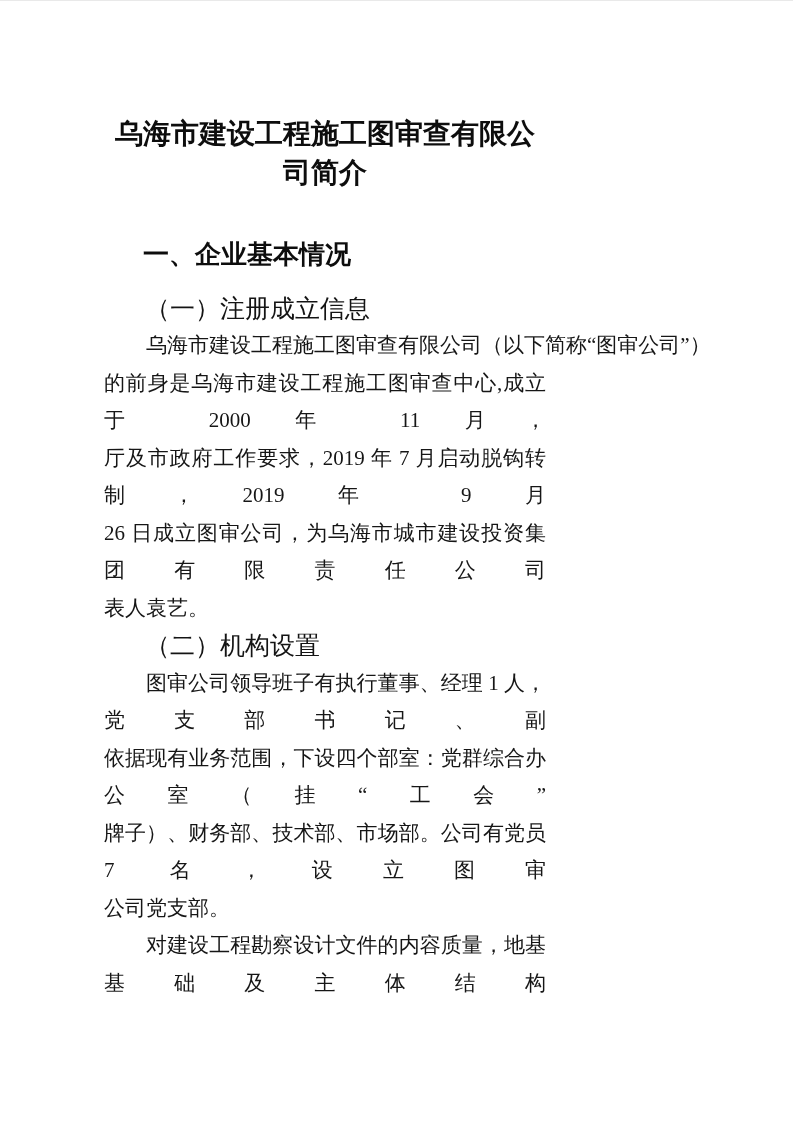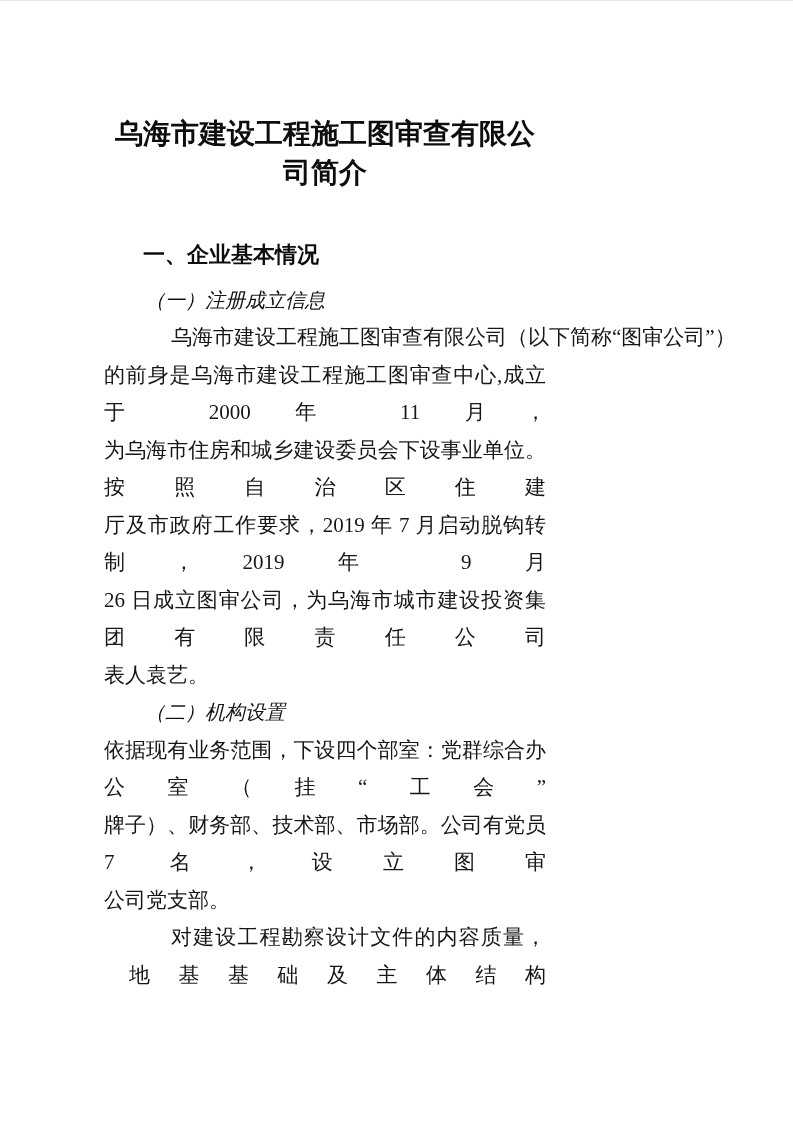--- a/index.html
+++ b/index.html
@@ -23,75 +23,74 @@
     margin: 0;
     font-size: 28px;
     font-weight: bold;
     line-height: 39px;
     text-align: center;
     letter-spacing: 0px;
     color: #0d0d0d;
     font-family: "Liberation Serif", "DejaVu Serif", serif;
   }
   .sec-heading {
-    margin: 44px 0 8px 0;
-    font-size: 22px;
+    margin: 44px 0 16px 0;
+    font-size: 26px;
     font-weight: bold;
     line-height: 37.5px;
     text-indent: 39px;
     color: #0d0d0d;
     font-family: "Liberation Sans", "DejaVu Sans", sans-serif;
   }
   .sub-heading {
     margin: 0;
-    font-size: 20px;
+    font-size: 25px;
     font-weight: normal;
-    font-style: italic;
     line-height: 37.5px;
     text-indent: 41px;
     color: #141414;
     font-family: "Liberation Serif", "DejaVu Serif", serif;
   }
   .para { margin: 0; padding: 0; }
   .ln {
     display: block;
     font-size: 21px;
     line-height: 37.5px;
     white-space: nowrap;
     color: #161616;
   }
   .ln.j {
     white-space: normal;
     text-align: justify;
     text-align-last: justify;
     text-justify: inter-character;
   }
-  .ln.ind { text-indent: 42px; margin-left: 25px; }
+  .ln.ind { text-indent: 42px; }
 </style>
 </head>
 <body>
 
 <div class="page">
 
   <h1 class="doc-title">乌海市建设工程施工图审查有限公司简介</h1>
 
   <h2 class="sec-heading">一、企业基本情况</h2>
 
   <h3 class="sub-heading">（一）注册成立信息</h3>
   <p class="para">
     <span class="ln ind">乌海市建设工程施工图审查有限公司（以下简称“图审公司”）</span>
     <span class="ln j">的前身是乌海市建设工程施工图审查中心,成立于 2000 年 11 月，</span>
-    <span class="ln j">为乌海市住房和城乡建设委员会下设事业单位。按照自治区住建</span>
     <span class="ln j">厅及市政府工作要求，2019 年 7 月启动脱钩转制，2019 年 9 月</span>
     <span class="ln j">26 日成立图审公司，为乌海市城市建设投资集团有限责任公司</span>
     <span class="ln">表人袁艺。</span>
   </p>
 
   <h3 class="sub-heading">（二）机构设置</h3>
   <p class="para">
+    <span class="ln ind j">图审公司领导班子有执行董事、经理 1 人，党支部书记、副</span>
     <span class="ln j">依据现有业务范围，下设四个部室：党群综合办公室（挂“工会”</span>
     <span class="ln j">牌子）、财务部、技术部、市场部。公司有党员 7 名，设立图审</span>
     <span class="ln">公司党支部。</span>
   </p>
 
   <p class="para">
     <span class="ln ind j">对建设工程勘察设计文件的内容质量，地基基础及主体结构</span>
 
   </p>
 

